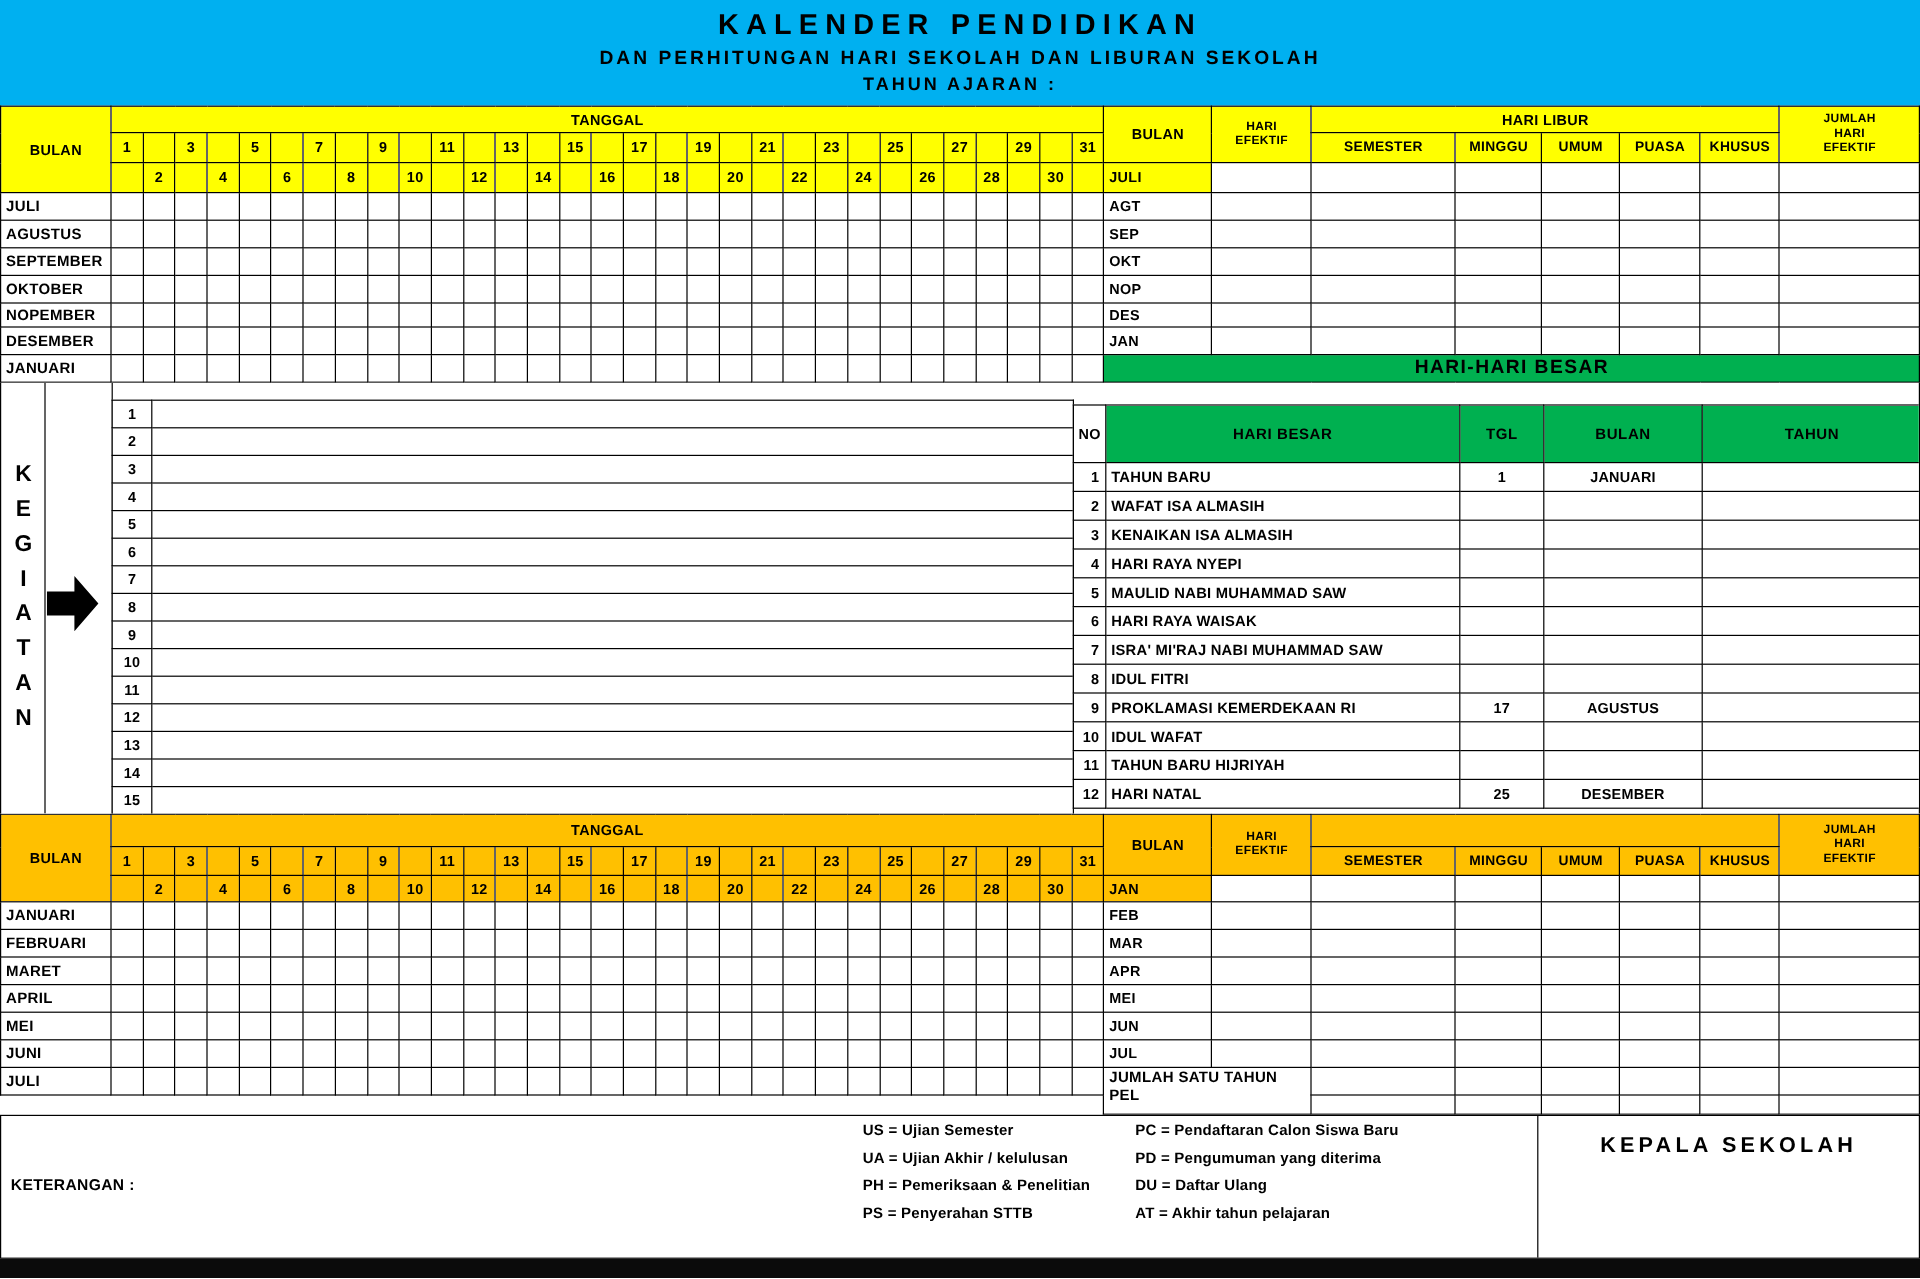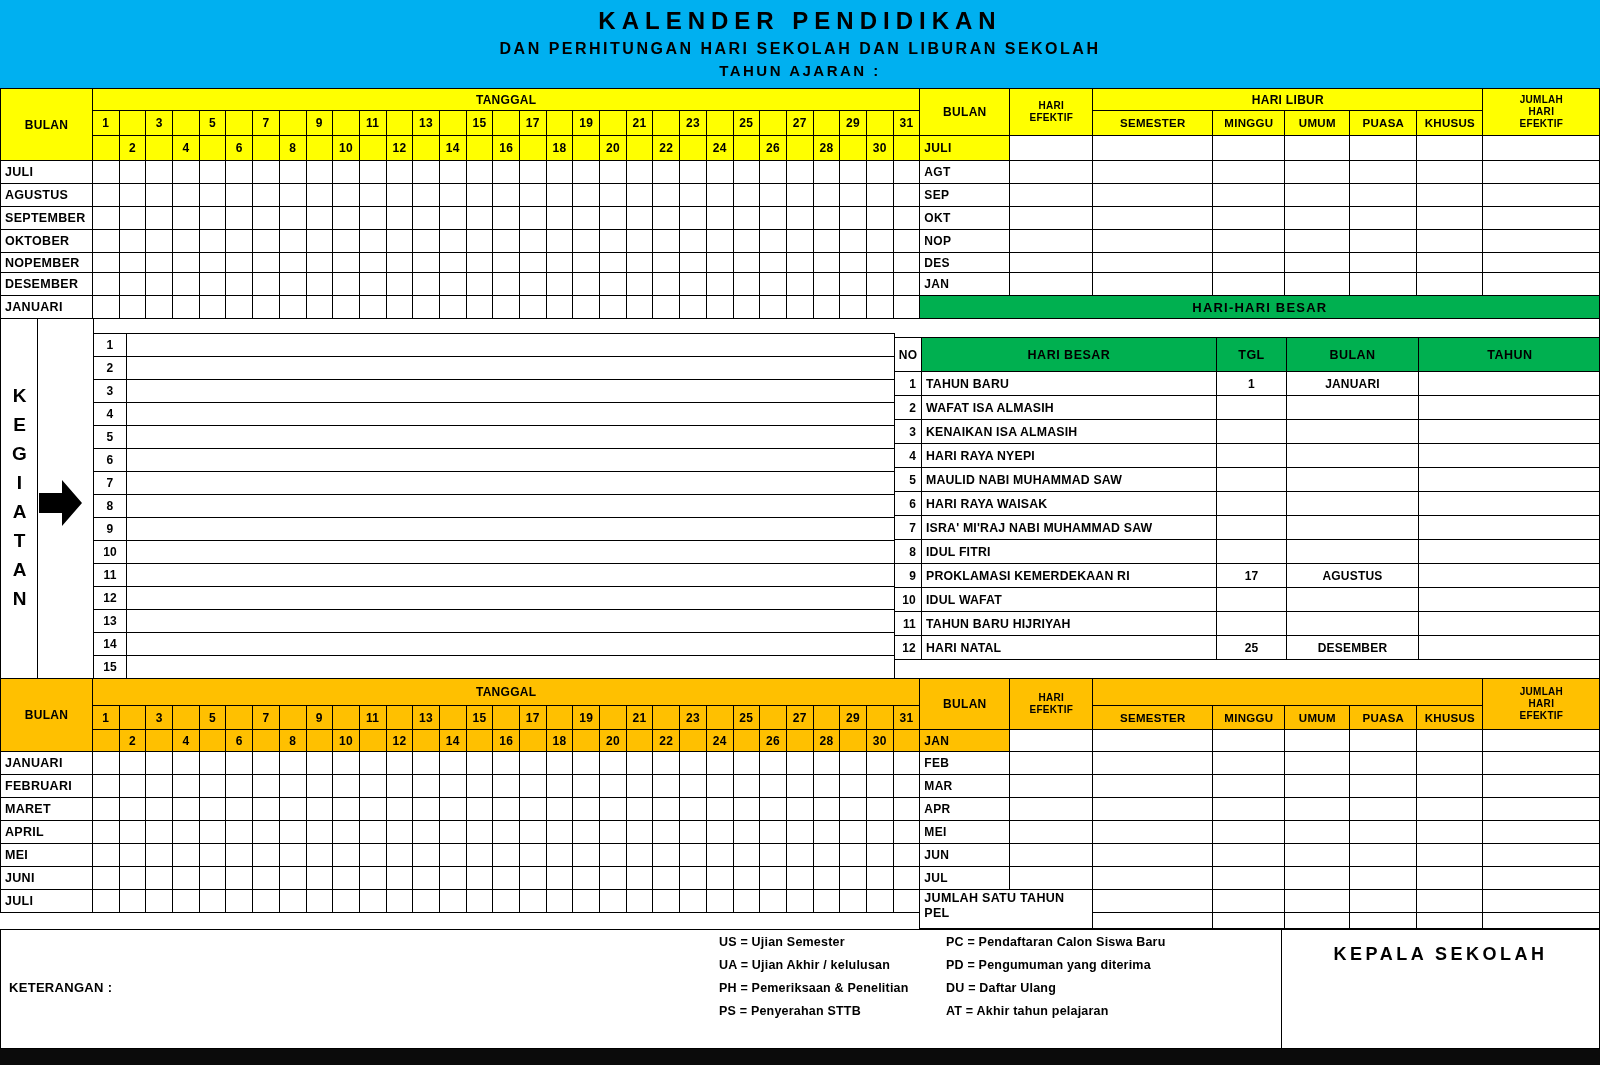--- a/index.html
+++ b/index.html
@@ -24,21 +24,21 @@
     font-weight: bold; font-size: 12px; text-align: center;
     overflow: hidden; white-space: nowrap; vertical-align: middle;
     letter-spacing: 0.3px;
   }
   .sem1 td.hd { background: var(--sem1); }
   .sem2 td.hd { background: var(--sem2); }
   .cal td.wrap { white-space: normal; line-height: 12px; font-size: 10px; }
   .cal td.libsub { font-size: 11.5px; }
   .cal td.left { text-align: left; padding-left: 4px; }
   .cal td.mname { font-size: 12.5px; }
-  .cal td.green { background: var(--green); font-size: 13px; letter-spacing: 1.2px; }
+  .cal td.green { background: var(--green); font-size: 16px; letter-spacing: 1.2px; }
   .cal td.total { text-align: left; vertical-align: top; padding: 1px 4px; white-space: normal; line-height: 15px; font-size: 12.5px; }
   .cal td.total div { width: 150px; }
   .cal td.nob { border: none; background: #fff; }
 
   
   .middle { position: relative; height: 359px; border-left: 1px solid #000; border-right: 1px solid #000; background: #fff; overflow: hidden; }
   .vline { position: absolute; top: 0; bottom: 0; width: 1px; background: #000; }
   .keg-label { position: absolute; left: 0; top: 62px; width: 37px; text-align: center; font-size: 19px; font-weight: 800; line-height: 29px; }
   .arrow { position: absolute; left: 38px; top: 160px; }
   table.grid { border-collapse: collapse; table-layout: fixed; position: absolute; background: #fff; }
@@ -584,21 +584,21 @@
       </table>
     <table class="grid" id="hb-table">
         <colgroup>
           <col style="width: 27px;">
           <col style="width: 295px;">
           <col style="width: 70px;">
           <col style="width: 132px;">
           <col style="width: 183px;">
         </colgroup>
         <tbody>
-          <tr style="height: 34px;">
+          <tr style="height: 48px;">
             <td class="nohd">NO</td>
             <td class="ghd">HARI BESAR</td>
             <td class="ghd">TGL</td>
             <td class="ghd">BULAN</td>
             <td class="ghd">TAHUN</td>
           </tr>
           <tr style="height: 24px;">
             <td class="no">1</td>
             <td class="name">TAHUN BARU</td>
             <td class="c">1</td>

